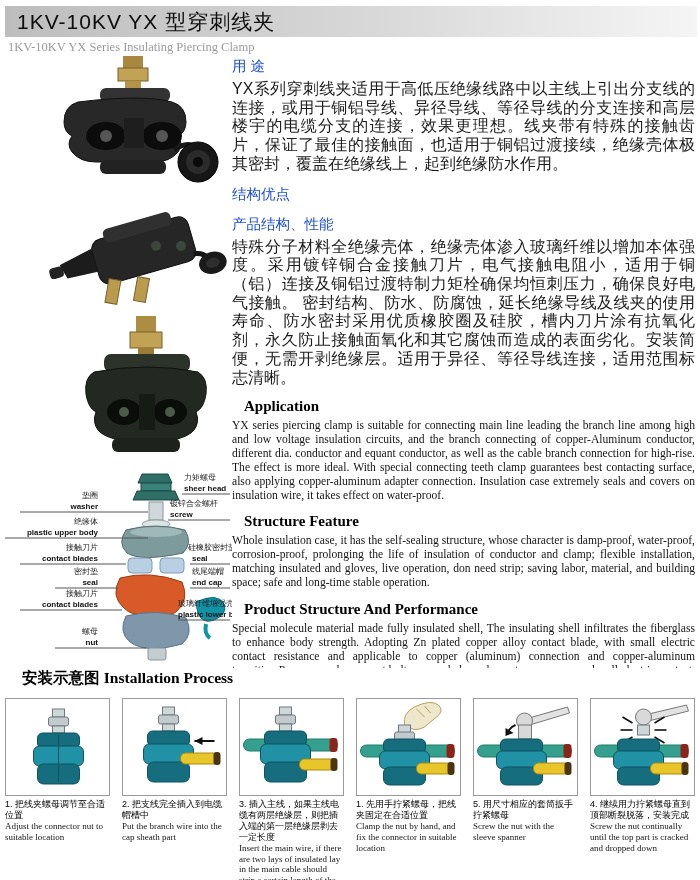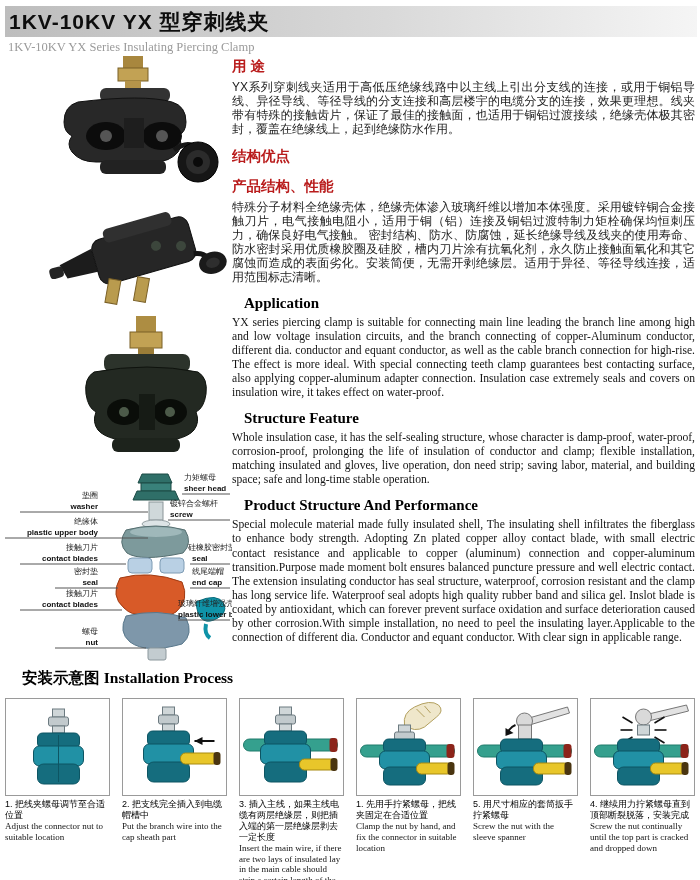--- a/index.html
+++ b/index.html
@@ -2,35 +2,35 @@
 <html><head>
 <meta charset="utf-8">
 <style>
   html,body{margin:0;padding:0;background:#fff;}
   .page{position:relative;width:700px;height:880px;background:#fff;overflow:hidden;
         font-family:"Liberation Sans","DejaVu Sans",sans-serif;color:#111;}
   
   .title-bar{position:absolute;left:5px;top:6px;width:692px;height:31px;
       background:linear-gradient(90deg,#bdbdbd 0%,#d9d9d9 55%,#f5f5f5 100%);
       display:flex;align-items:center;}
-  .title-bar .t{font-size:21px;font-weight:bold;letter-spacing:1px;padding-left:4px;color:#0d0d0d;}
+  .title-bar .t{font-size:21px;font-weight:normal;letter-spacing:1px;padding-left:12px;color:#0d0d0d;}
   .subtitle{position:absolute;left:8px;top:40px;font-family:"Liberation Serif",serif;
       font-size:12.5px;color:#9a9a9a;}
   
   .photos{position:absolute;left:40px;top:56px;width:192px;}
   .photo{display:block;margin-bottom:8px;}
   .exploded{position:absolute;left:0;top:466px;width:232px;height:202px;}
   .exploded text{font-family:"Liberation Sans","DejaVu Sans",sans-serif;}
   .lbl-cn{font-size:8px;fill:#222;}
   .lbl-en{font-size:8px;font-weight:bold;fill:#111;}
   
   .right-col{position:absolute;left:232px;top:57px;width:463px;height:611px;overflow:hidden;}
   .sec-cn{margin-bottom:11px;}
-  .sec-cn h3{margin:0 0 4px 0;font-size:14.5px;font-weight:bold;color:#b91c1c;}
-  .sec-cn p{margin:0;font-size:12px;line-height:1.17;color:#1c1c1c;text-align:justify;}
+  .sec-cn h3{margin:0 0 4px 0;font-size:14.5px;font-weight:normal;color:#1d4ed8;}
+  .sec-cn p{margin:0;font-size:16px;line-height:1.17;color:#1c1c1c;text-align:justify;}
   .sec-en{margin-bottom:10px;font-family:"Liberation Serif","DejaVu Serif",serif;}
   .sec-en h3{margin:6px 0 4px 12px;font-size:15px;font-weight:bold;color:#000;}
   .sec-en p{margin:0;font-size:11.6px;line-height:1.21;color:#141414;text-align:justify;}
   
   .install-head{position:absolute;left:22px;top:668px;font-size:15.5px;font-weight:bold;color:#000;}
   .install-head .en{font-family:"Liberation Serif","DejaVu Serif",serif;font-weight:bold;}
   .steps{position:absolute;left:5px;top:698px;width:690px;
       display:grid;grid-template-columns:repeat(6,105px);column-gap:12px;}
   .step .box{width:103px;height:96px;border:1px solid #9a9a9a;background:#fff;}
   .step .cap-cn{margin-top:3px;font-size:9px;font-weight:normal;line-height:1.22;color:#000;}

